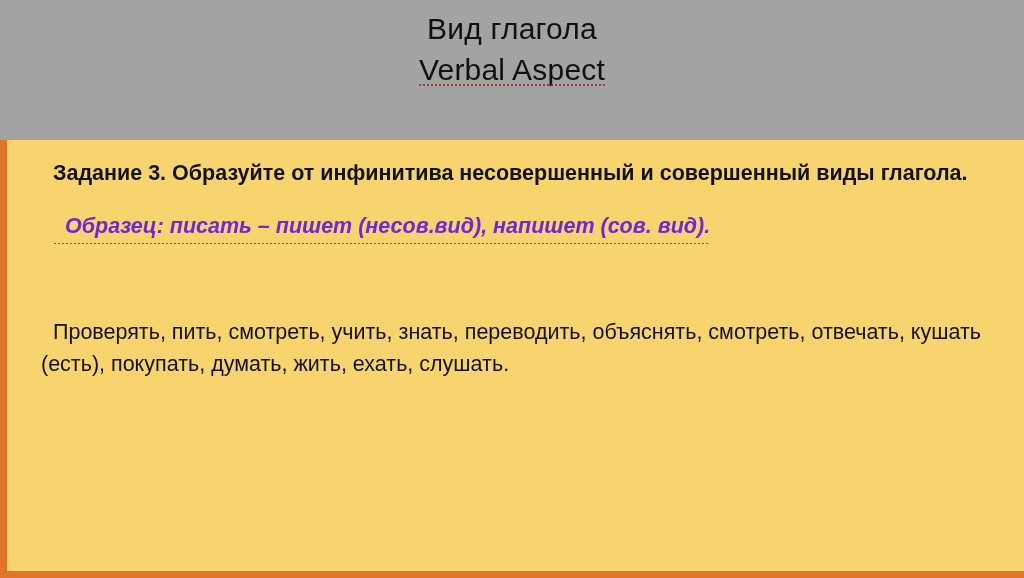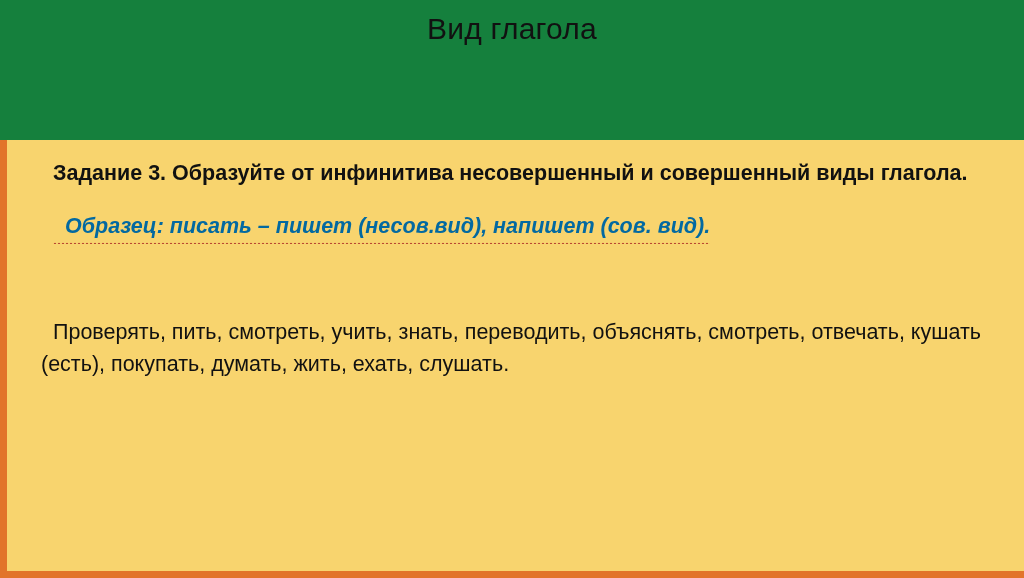--- a/index.html
+++ b/index.html
@@ -21,21 +21,21 @@
     box-sizing: border-box;
     border-left: 7px solid #E2742A;
     border-bottom: 7px solid #E2742A;
   }
   .title-band {
     position: absolute;
     left: -7px;
     top: 0;
     width: 1024px;
     height: 140px;
-    background: #15803d;
+    background: #a3a3a3;
     display: flex;
     flex-direction: column;
     align-items: center;
     justify-content: flex-start;
     padding-top: 8px;
     box-sizing: border-box;
   }
   .title-line {
     font-size: 30px;
     line-height: 41px;
@@ -75,21 +75,21 @@
     font-weight: bold;
     color: #111111;
     line-height: 31px;
     margin: 8px 0 0 0;
     text-indent: 12px;
   }
   .example-line {
     font-size: 21.5px;
     font-weight: bold;
     font-style: italic;
-    color: #0369a1;
+    color: #6d28d9;
     line-height: 31px;
     margin: 22px 0 0 0;
     text-indent: 12px;
     position: relative;
     display: block;
   }
   .squiggle {
     position: relative;
     display: inline-block;
   }
@@ -113,20 +113,21 @@
     text-indent: 12px;
   }
 </style>
 </head>
 <body>
 
 <div class="slide">
 
   <div class="title-band">
     <div class="title-line">Вид глагола</div>
+    <div class="title-line second">Verbal Aspect</div>
   </div>
 
   <div class="body-area">
     <p class="task-line">Задание 3. Образуйте от инфинитива несовершенный и совершенный виды глагола.</p>
     <p class="example-line">
       <span class="squiggle">Образец: писать – пишет (несов.вид), напишет (сов. вид).</span>
     </p>
     <p class="word-list">Проверять, пить, смотреть, учить, знать, переводить, объяснять, смотреть, отвечать, кушать (есть), покупать, думать, жить, ехать, слушать.</p>
   </div>
 

